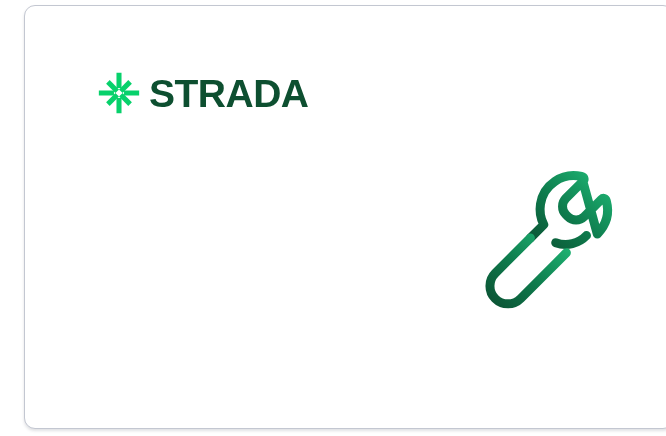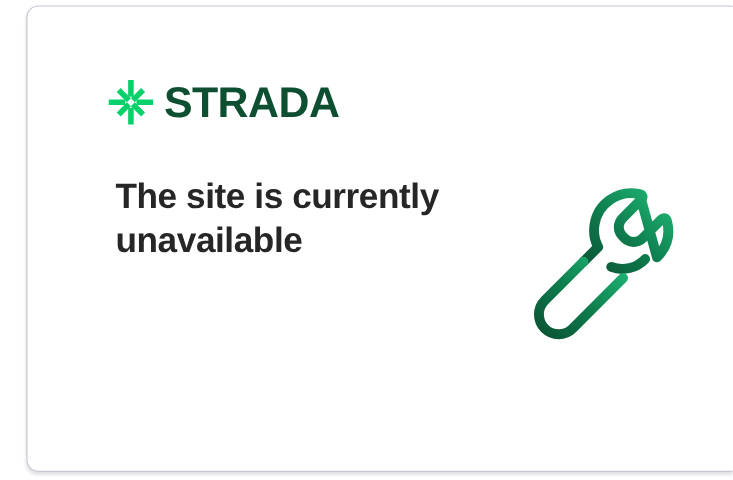--- a/index.html
+++ b/index.html
@@ -126,21 +126,20 @@
           <polygon points="19.3,72.2 41.5,50 50,58.5 27.8,80.7"></polygon>
 
           <polygon points="27.8,19.3 50,41.5 41.5,50 19.3,27.8"></polygon>
 
           <polygon points="58.5,50 80.7,72.2 72.2,80.7 50,58.5"></polygon>
         </g>
       </svg>
       <span class="brand-name">STRADA</span>
     </div>
 
-    <h1 class="headline">The site is currently unavailable</h1>
 
 
     <svg class="wrench" viewBox="0 0 160 152" aria-hidden="true">
       <defs>
         <linearGradient id="wrenchGrad" x1="0" y1="1" x2="1" y2="0">
           <stop offset="0%" stop-color="#0b5334"></stop>
           <stop offset="45%" stop-color="#0e7a4c"></stop>
           <stop offset="100%" stop-color="#1fb876"></stop>
         </linearGradient>
       </defs>

